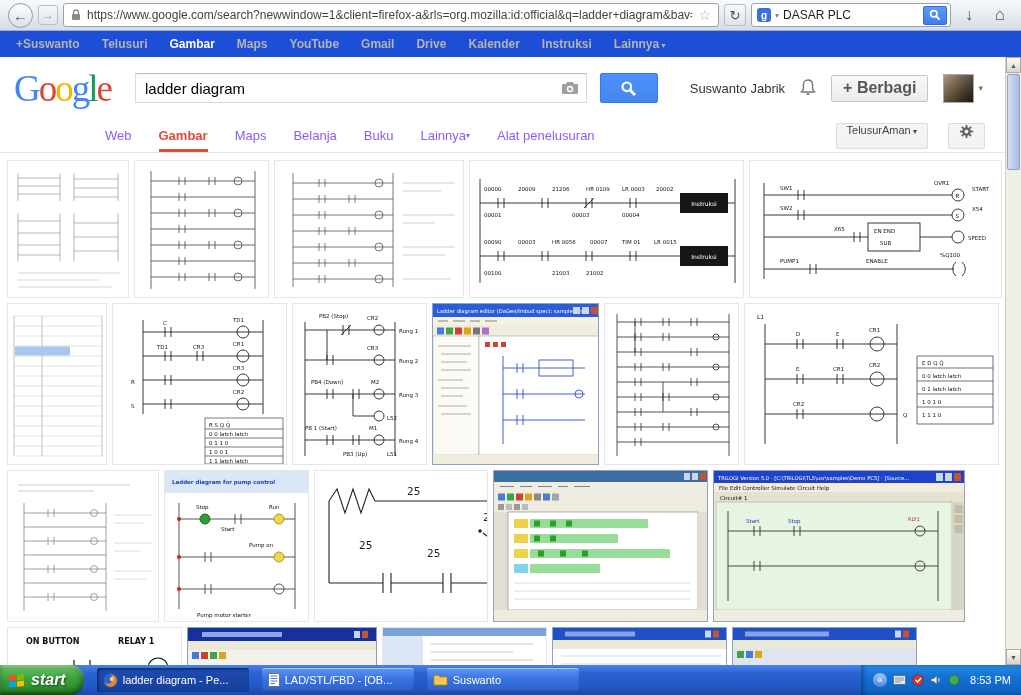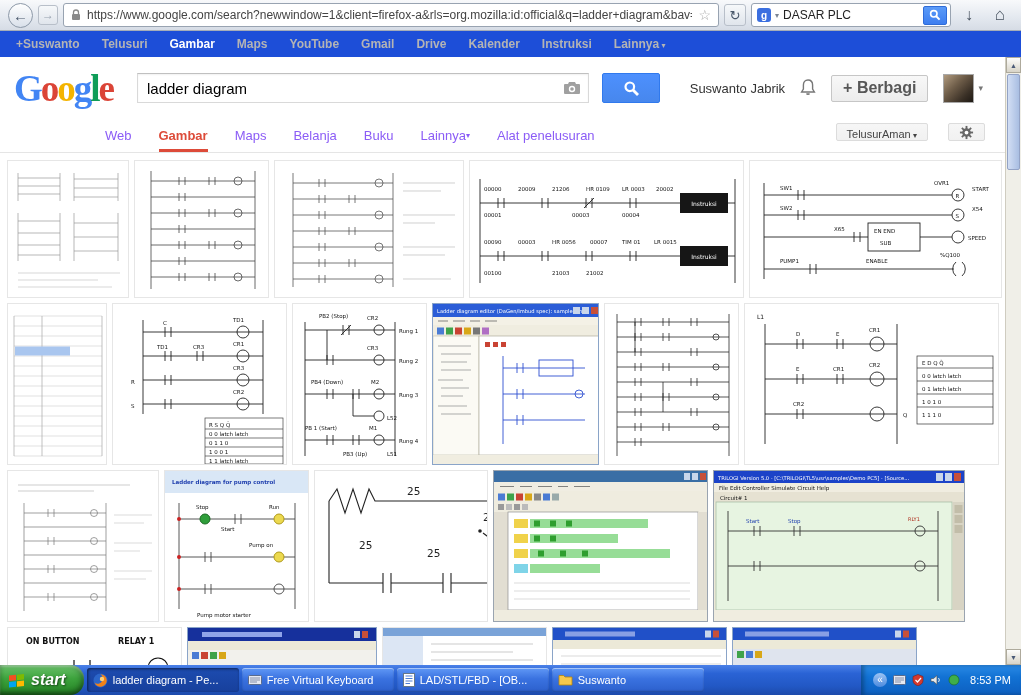--- a/index.html
+++ b/index.html
@@ -31,41 +31,41 @@
   .home::after{content:"⌂";font-size:17px}
 
   
   .gbar{height:26px;background:#1d4ed8;display:flex;align-items:center;padding:0 16px;gap:22px}
   .gbar-item{color:#b4b4b4;font-size:12px;font-weight:bold;cursor:pointer;white-space:nowrap}
   .gbar-item.active{color:#fff}
   .with-caret::after{content:" ▾";font-size:8px}
 
   
   .header{height:62px;display:flex;align-items:center;position:relative;background:#fff}
-  .logo{margin:0 24px 0 14px;font-family:"Liberation Serif","DejaVu Serif",serif;font-size:37px;font-weight:bold;letter-spacing:-2px;line-height:1;flex:none}
+  .logo{margin:0 24px 0 14px;font-family:"Liberation Serif","DejaVu Serif",serif;font-size:37px;font-weight:normal;letter-spacing:-2px;line-height:1;flex:none}
   .c-b{color:#4285f4}.c-r{color:#db4437}.c-y{color:#f4b400}.c-g{color:#0f9d58}
   .query-wrap{position:relative;flex:none}
   .query{width:452px;height:30px;border:1px solid #d9d9d9;border-top:1px solid #c0c0c0;padding:0 34px 0 9px;font-size:15px;font-family:inherit;color:#000;outline:none;box-shadow:inset 0 1px 2px rgba(0,0,0,.06)}
   .camera{position:absolute;right:9px;top:9px;cursor:pointer}
   .btn-search{width:58px;height:30px;margin-left:13px;background:linear-gradient(#4d90fe,#4787ed);border:1px solid #3079ed;border-radius:2px;display:flex;align-items:center;justify-content:center;cursor:pointer;flex:none}
   .hdr-right{position:absolute;right:38px;top:0;height:62px;display:flex;align-items:center;gap:15px}
   .uname{font-size:13px;color:#333;cursor:pointer;white-space:nowrap}
   .bell{cursor:pointer}
   .btn-share{height:27px;padding:0 11px;border:1px solid #c6c6c6;border-radius:2px;background:linear-gradient(#f8f8f8,#ececec);font-size:16px;font-weight:bold;color:#575757;display:flex;align-items:center;cursor:pointer;white-space:nowrap}
   .avatar-wrap{display:flex;align-items:center;gap:4px;cursor:pointer}
   .avatar{width:31px;height:29px;border:1px solid #a8a8a8;background:linear-gradient(135deg,#b09a7e 0%,#6e5d49 40%,#3a3026 75%,#1e1914 100%)}
   .caret-sm{font-size:9px;color:#777}
   .caret-sm::after{content:"▾"}
 
   
   .tabs{height:34px;border-bottom:1px solid #e5e5e5;display:flex;align-items:stretch;padding-left:105px;position:relative;background:#fff}
   .tab{display:flex;align-items:center;margin-right:27px;font-size:13px;color:#8b5cf6;cursor:pointer;border-bottom:3px solid transparent;padding-top:3px;white-space:nowrap}
   .tab.active{color:#dd4b39;font-weight:bold;border-bottom-color:#dd4b39}
   .tabs-right{position:absolute;right:36px;top:4px;display:flex;gap:20px}
-  .btn-light{height:18px;border:1px solid #dcdcdc;border-radius:2px;background:linear-gradient(#f6f6f6,#f1f1f1);color:#444;font-size:11px;padding:0 10px;display:flex;align-items:flex-end;cursor:pointer;gap:3px}
+  .btn-light{height:26px;border:1px solid #dcdcdc;border-radius:2px;background:linear-gradient(#f6f6f6,#f1f1f1);color:#444;font-size:11px;padding:0 10px;display:flex;align-items:flex-start;cursor:pointer;gap:3px}
 
   
   .results{width:1005px;height:514px;overflow:hidden;padding:7px 0 0 7px;background:#fff}
   .row{display:flex;gap:5px;margin-bottom:5px}
   .thumb{flex:none;background:#fff;border:1px solid #e6e6e6;overflow:hidden;cursor:pointer;position:relative}
   svg text{font-family:"DejaVu Sans",sans-serif}
   .s6{font-size:6px;fill:#111}
   .s5{font-size:5.5px;fill:#111}
   .s5b{font-size:5.5px;fill:#1f3fae}
   .s5r{font-size:5px;fill:#b03020}
@@ -77,21 +77,21 @@
   .scrollbar{position:absolute;top:57px;right:0;width:16px;height:608px;background:#f0efe8;border-left:1px solid #cfccc0;z-index:6}
   .sb-btn{height:16px;width:15px;background:linear-gradient(#fdfdfb,#d8d4c8);border:1px solid #aeaa9c;display:flex;align-items:center;justify-content:center;font-size:7px;color:#4a5a77;cursor:pointer}
   .sb-up::after{content:"▲"}
   .sb-down{position:absolute;bottom:0}
   .sb-down::after{content:"▼"}
   .sb-thumb{position:absolute;top:17px;left:1px;width:13px;height:96px;border:1px solid #93a3c6;border-radius:2px;background:linear-gradient(90deg,#d2def4,#a9bee2);cursor:grab}
 
   
   .taskbar{position:absolute;left:0;bottom:0;width:1021px;height:30px;background:linear-gradient(#4b81e8,#2a63d5 28%,#2258c5 70%,#1c4aab);display:flex;align-items:center;z-index:10}
   .start{height:30px;padding:0 18px 0 9px;border-radius:0 14px 14px 0;background:linear-gradient(#6cc46c,#3da33d 45%,#2a8a2a 85%,#1f6f1f);color:#fff;font-weight:bold;font-style:italic;font-size:16px;display:flex;align-items:center;gap:6px;text-shadow:1px 1px 2px rgba(0,0,0,.55);box-shadow:inset -3px 0 6px rgba(0,0,0,.25),inset 0 -3px 5px rgba(0,0,0,.3),inset 0 2px 2px rgba(255,255,255,.35);cursor:pointer;flex:none}
-  .task{flex:0 0 152px;height:24px;margin-left:3px;border-radius:3px;background:linear-gradient(#6098f6,#3a72e0 45%,#2c60cc);box-shadow:inset 0 1px 0 rgba(255,255,255,.45),inset 0 -1px 2px rgba(0,0,0,.25);display:flex;align-items:center;gap:5px;padding:0 6px;color:#fff;font-size:11px;overflow:hidden;white-space:nowrap;cursor:pointer}
+  .task{flex:0 0 152px;height:24px;margin-left:13px;border-radius:3px;background:linear-gradient(#6098f6,#3a72e0 45%,#2c60cc);box-shadow:inset 0 1px 0 rgba(255,255,255,.45),inset 0 -1px 2px rgba(0,0,0,.25);display:flex;align-items:center;gap:5px;padding:0 6px;color:#fff;font-size:11px;overflow:hidden;white-space:nowrap;cursor:pointer}
   .task.active{background:linear-gradient(#1d4cb0,#17409c);box-shadow:inset 1px 1px 3px rgba(0,0,0,.55)}
   .task .label{overflow:hidden;text-overflow:ellipsis}
   .tray{margin-left:auto;height:30px;display:flex;align-items:center;gap:6px;padding:0 10px 0 12px;background:linear-gradient(#2a8ae6,#1272d4 40%,#0d5fc0);box-shadow:inset 3px 0 4px rgba(0,0,0,.3)}
   .tray-chev{width:14px;height:14px;border-radius:50%;background:linear-gradient(#9cc4f4,#4c8ade);color:#fff;font-size:10px;line-height:13px;text-align:center;cursor:pointer}
   .tray-chev::after{content:"«"}
   .clock{color:#fff;font-size:11px;margin-left:4px;white-space:nowrap}
 </style>
 </head>
 <body>
 
@@ -673,27 +673,20 @@
   </div>
   <div class="task active">
     <svg width="15" height="15" viewBox="0 0 15 15">
         <circle cx="7.5" cy="7.5" r="7" fill="#2b65c9"></circle>
         <path d="M7.5 1.2 A6.3 6.3 0 1 1 1.6 9.8 A4.6 4.6 0 1 0 7.5 1.2 Z" fill="#f28218"></path>
         <circle cx="9" cy="6" r="2.2" fill="#fbd07a"></circle>
       </svg>
     <span class="label">ladder diagram - Pe...</span>
   </div>
   <div class="task">
-    <svg width="14" height="10" viewBox="0 0 14 10">
-        <rect x="0.5" y="0.5" width="13" height="9" rx="1" fill="#e6e9f2" stroke="#5a6b8c"></rect>
-        <path d="M2 3 H12 M2 5 H12 M2 7 H9" stroke="#5a6b8c" stroke-width="0.7"></path>
-      </svg>
-    <span class="label">Free Virtual Keyboard</span>
-  </div>
-  <div class="task">
     <svg width="12" height="14" viewBox="0 0 12 14">
         <rect x="0.5" y="0.5" width="11" height="13" fill="#ffffff" stroke="#667788"></rect>
         <path d="M2.5 3 H9.5 M2.5 5.5 H9.5 M2.5 8 H9.5 M2.5 10.5 H7" stroke="#3a6fd0" stroke-width="0.9"></path>
       </svg>
     <span class="label">LAD/STL/FBD  - [OB...</span>
   </div>
   <div class="task">
     <svg width="15" height="12" viewBox="0 0 15 12">
         <path d="M1 3 V1.5 H5.5 L7 3 H14 V11 H1 Z" fill="#f6c84c" stroke="#b8860b" stroke-width="0.8"></path>
       </svg>

